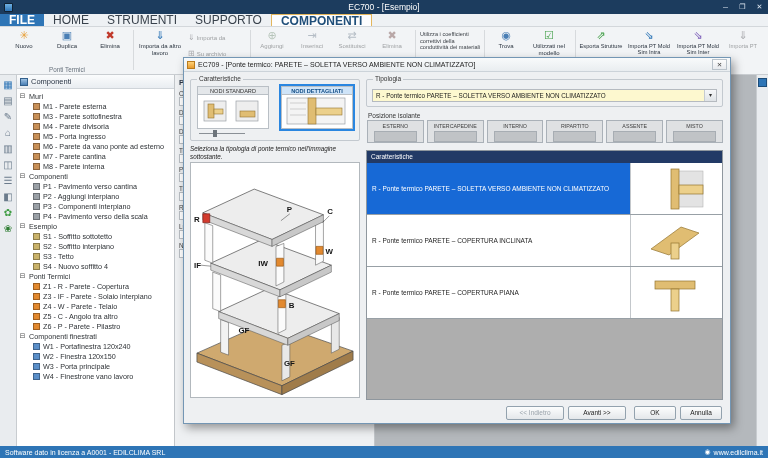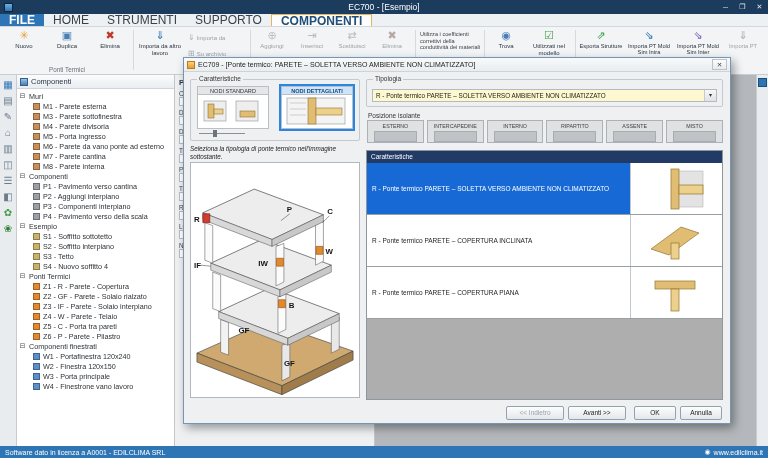--- a/index.html
+++ b/index.html
@@ -353,33 +353,29 @@
       <div class="tn sec">
           <span class="exp">⊟</span>
           <span>Ponti Termici</span>
         </div>
       <div class="tn item">
           <span class="tic" style="background:#e2892f;"></span>
           <span>Z1 - R - Parete - Copertura</span>
         </div>
       <div class="tn item">
           <span class="tic" style="background:#e2892f;"></span>
-          <span>Z2 - GF - Parete - Solaio rialzato</span>
-        </div>
-      <div class="tn item">
-          <span class="tic" style="background:#e2892f;"></span>
           <span>Z3 - IF - Parete - Solaio interpiano</span>
         </div>
       <div class="tn item">
           <span class="tic" style="background:#e2892f;"></span>
           <span>Z4 - W - Parete - Telaio</span>
         </div>
       <div class="tn item">
           <span class="tic" style="background:#e2892f;"></span>
-          <span>Z5 - C - Porta tra pareti</span>
+          <span>Z5 - C - Angolo tra altro</span>
         </div>
       <div class="tn item">
           <span class="tic" style="background:#e2892f;"></span>
           <span>Z6 - P - Parete - Pilastro</span>
         </div>
 
       <div class="tn sec">
           <span class="exp">⊟</span>
           <span>Componenti finestrati</span>
         </div>

